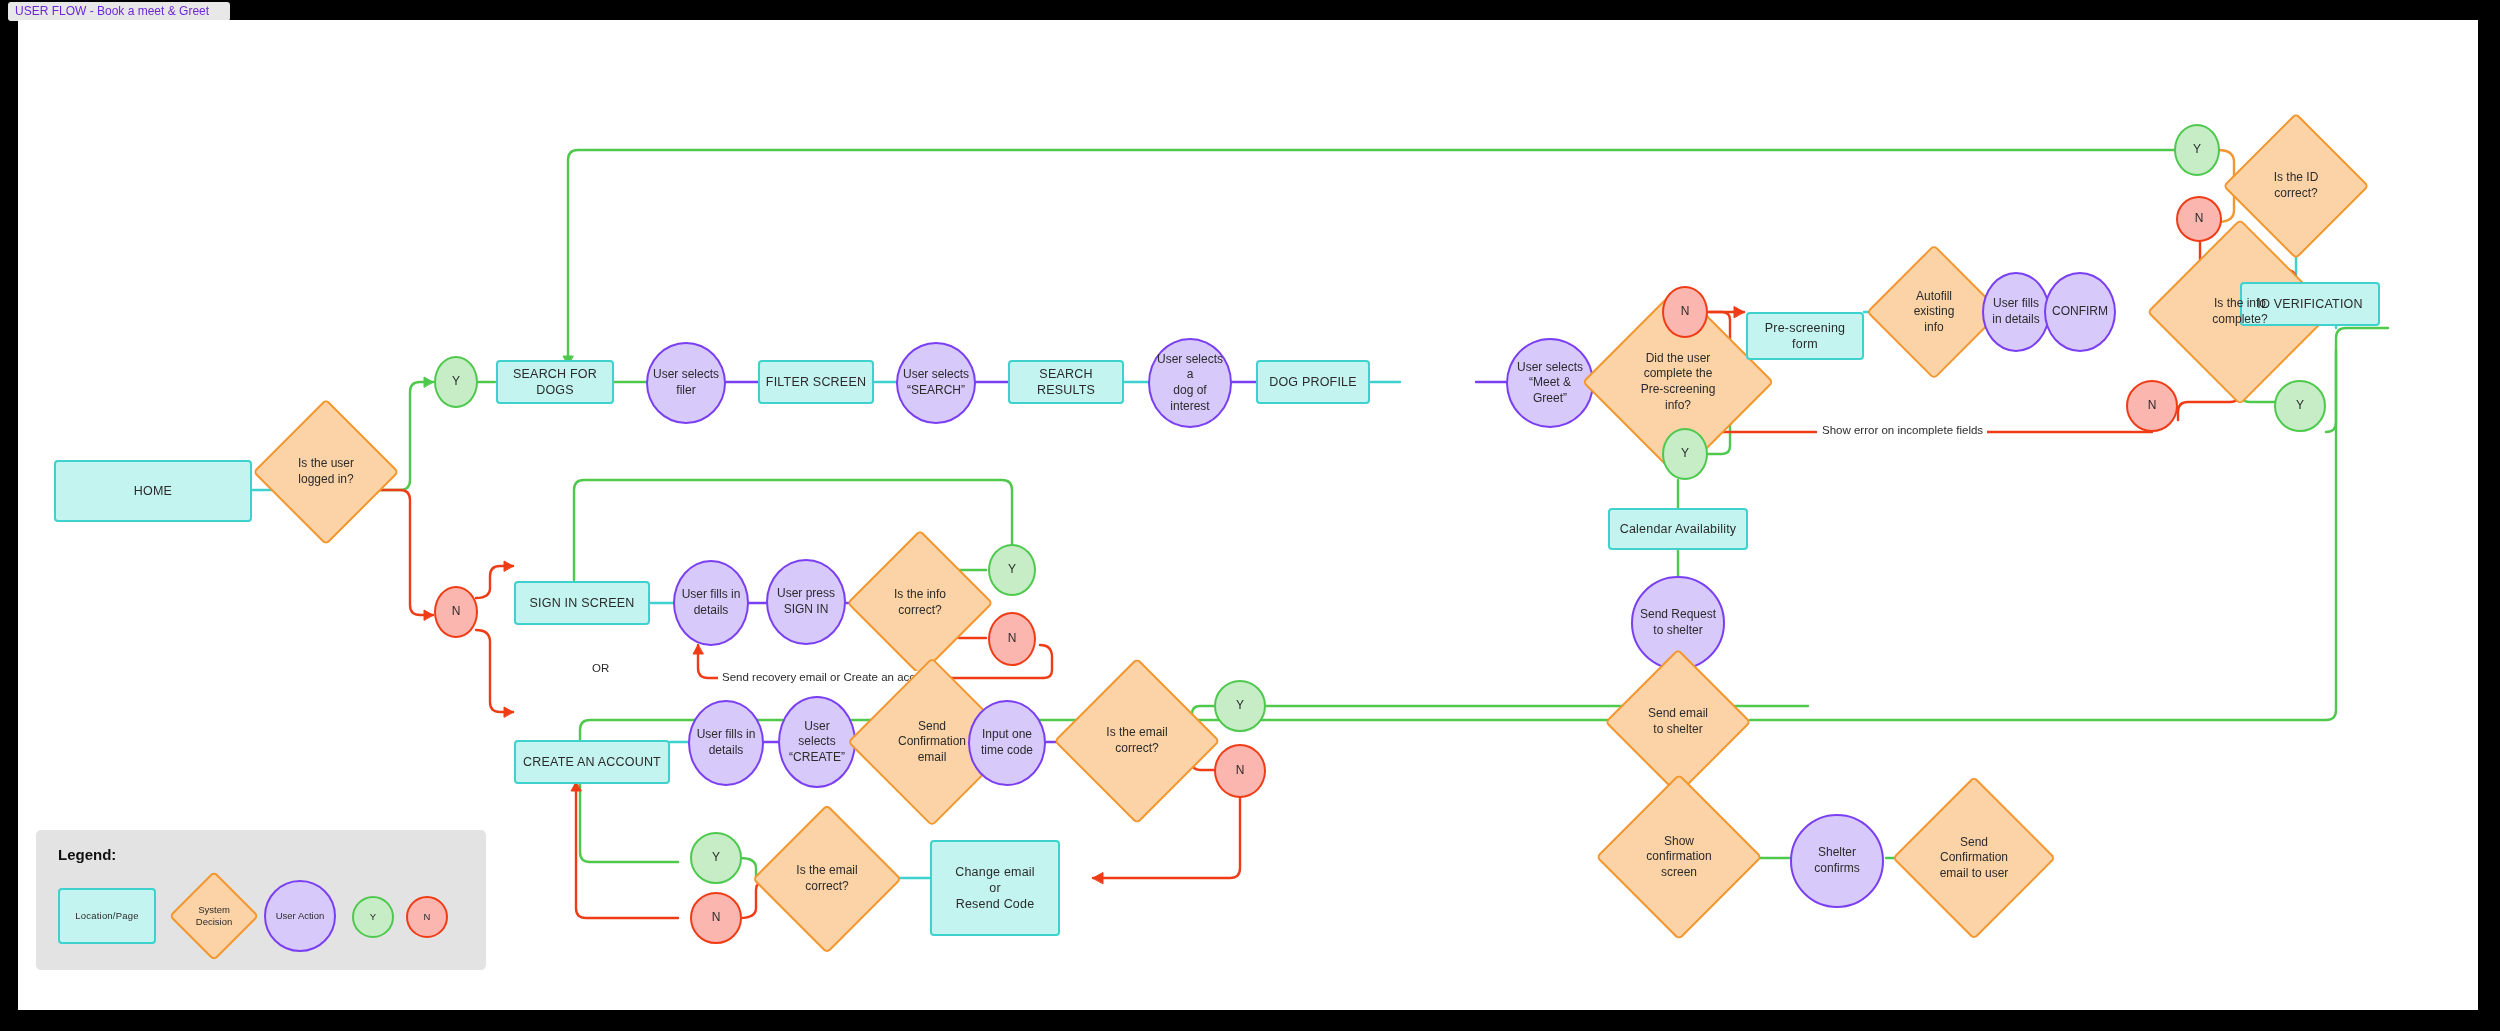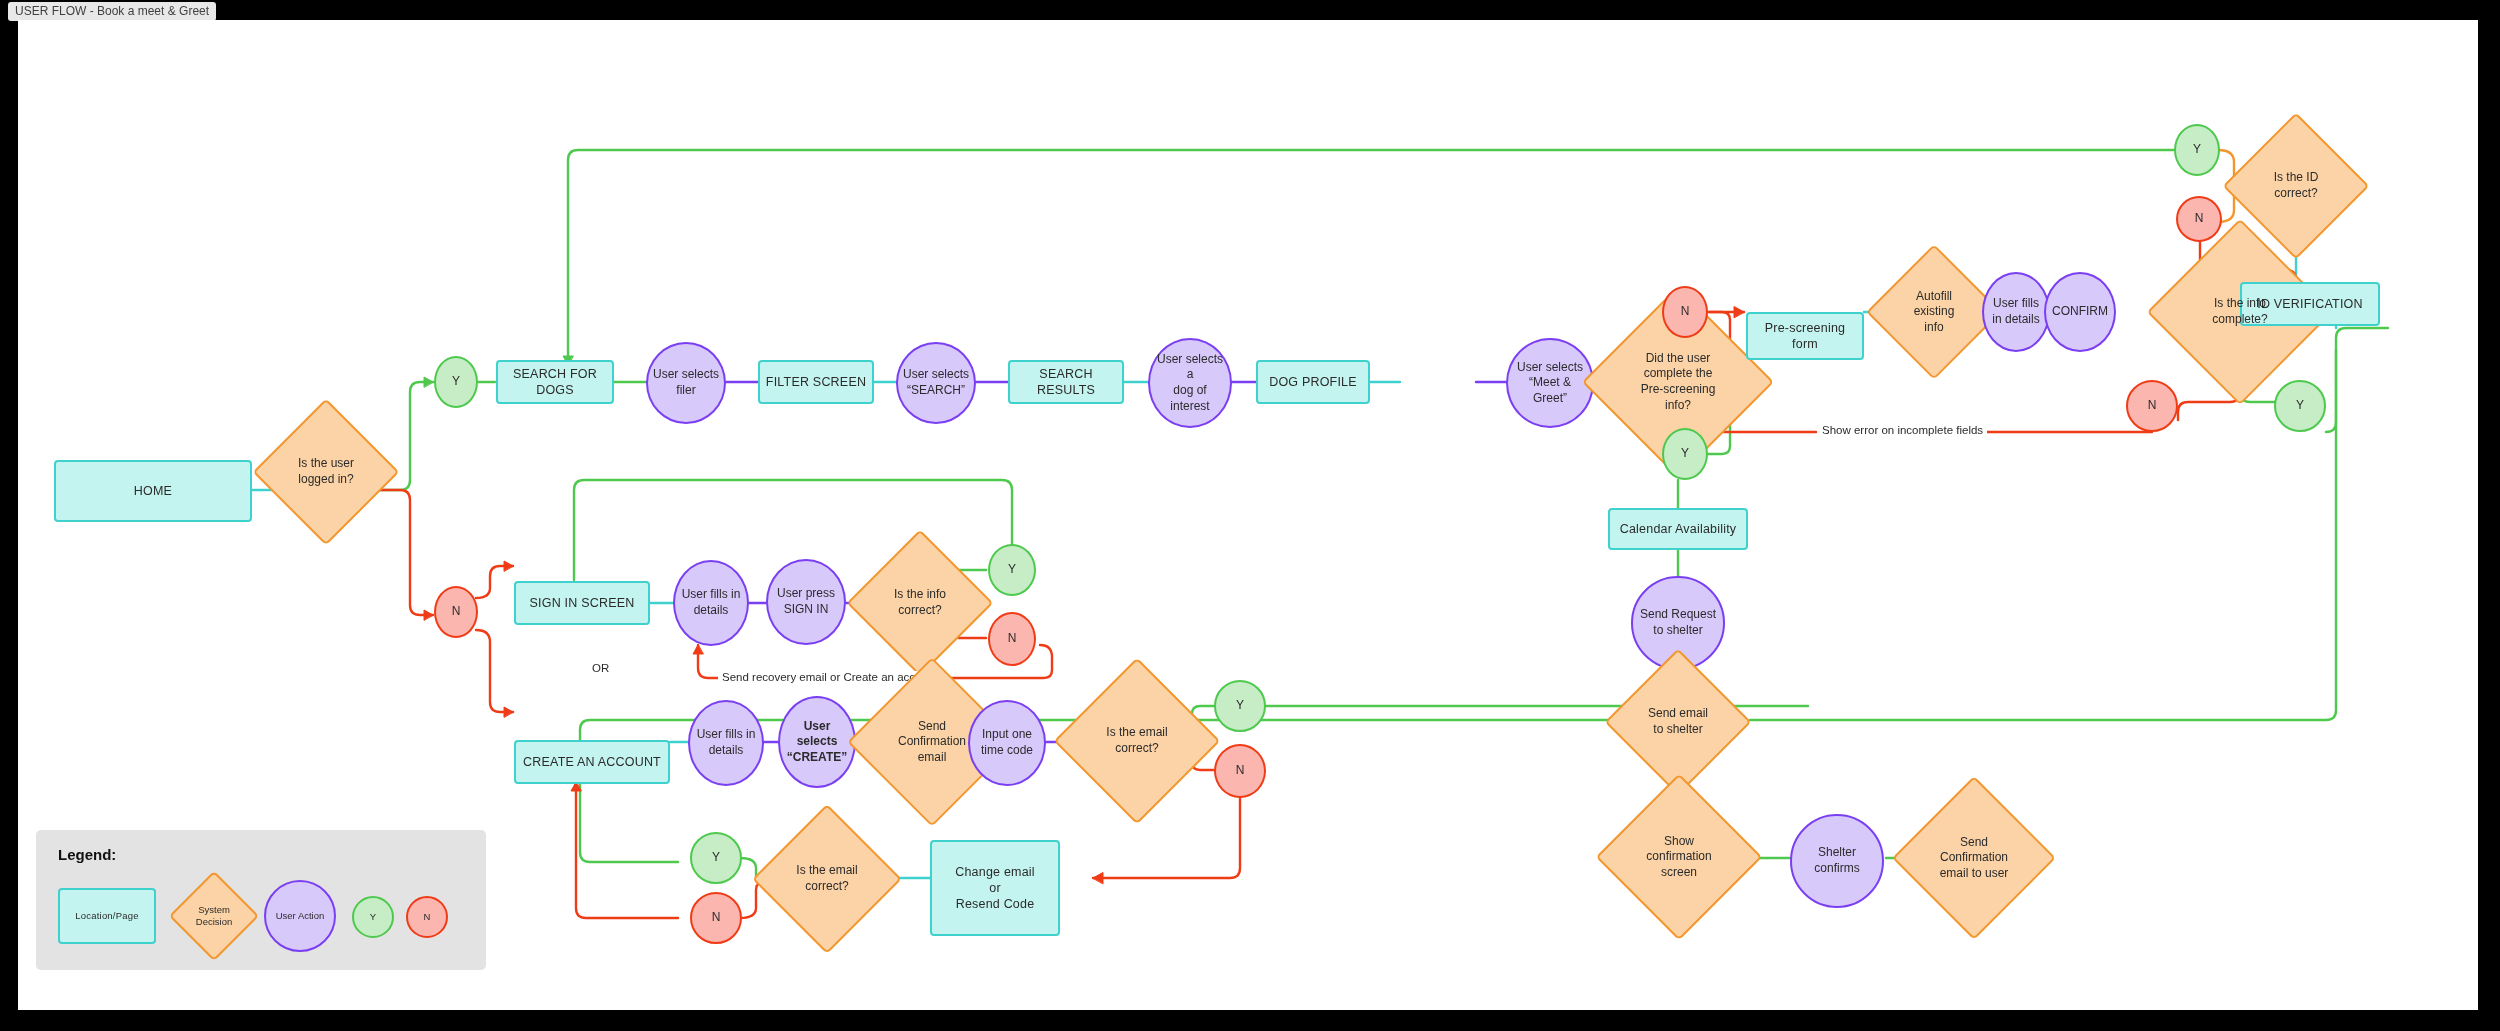--- a/index.html
+++ b/index.html
@@ -6,23 +6,23 @@
     margin: 0; padding: 0;
     background: #000;
     width: 2500px; height: 1031px;
     overflow: hidden;
     font-family: "Liberation Sans", sans-serif;
   }
   #root { position: relative; width: 2500px; height: 1031px; background: #000; }
 
   #title-chip {
     position: absolute; left: 8px; top: 2px;
-    background: #e8e8e8; color: #404040;
+    background: #e8e8e8; color: #6d28d9;
     font-size: 12px; line-height: 14px;
-    padding: 2px 7px 3px 7px;
+    padding: 2px 21px 3px 7px;
     border-radius: 3px;
     white-space: nowrap;
     font-family: "Liberation Sans", sans-serif;
   }
 
   #canvas {
     position: absolute; left: 18px; top: 20px;
     width: 2460px; height: 990px;
     background: #ffffff;
     overflow: hidden;
@@ -326,21 +326,21 @@
       <span class="lbl">N</span>
     </div>
     <div class="plain-text" style="left:700px; top:651px;">Send recovery email or Create an account</div>
 
     <div class="node page" style="left:496px; top:720px; width:156px; height:44px;">
       <span class="lbl">CREATE AN ACCOUNT</span>
     </div>
     <div class="node action" style="left:670px; top:680px; width:76px; height:86px;">
       <span class="lbl multiline">User fills in<br>details</span>
     </div>
-    <div class="node action" style="left:760px; top:676px; width:78px; height:92px;font-weight:bold;">
+    <div class="node action" style="left:760px; top:676px; width:78px; height:92px;">
       <span class="lbl multiline">User<br>selects<br>“CREATE”</span>
     </div>
     <div class="node decision" style="left:854px; top:662px; width:120px; height:120px;">
       <span class="dia"></span>
       <span class="lbl multiline">Send<br>Confirmation<br>email</span>
     </div>
     <div class="node action" style="left:950px; top:680px; width:78px; height:86px;">
       <span class="lbl multiline">Input one<br>time code</span>
     </div>
     <div class="node decision" style="left:1060px; top:662px; width:118px; height:118px;">

